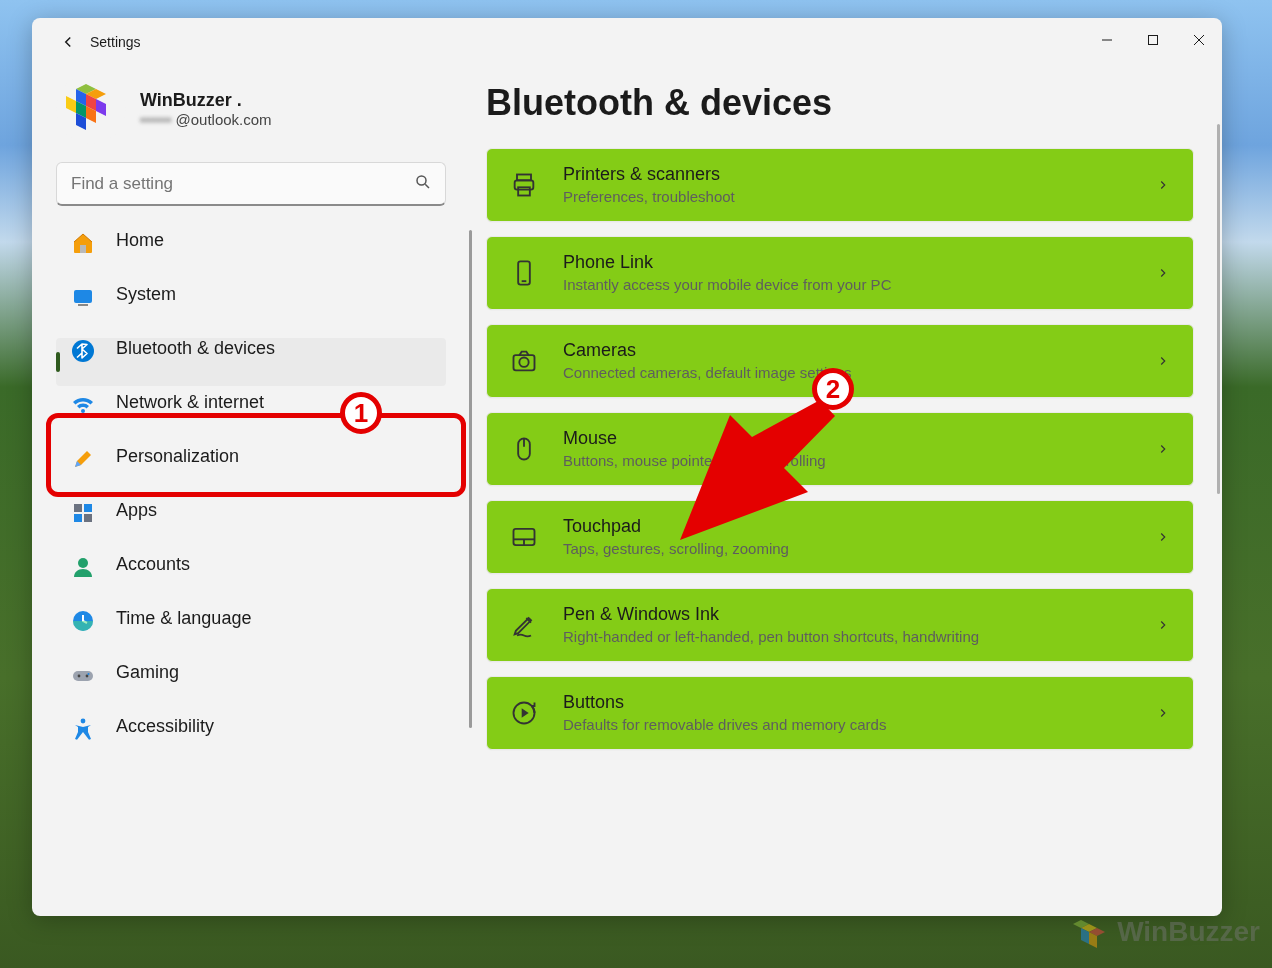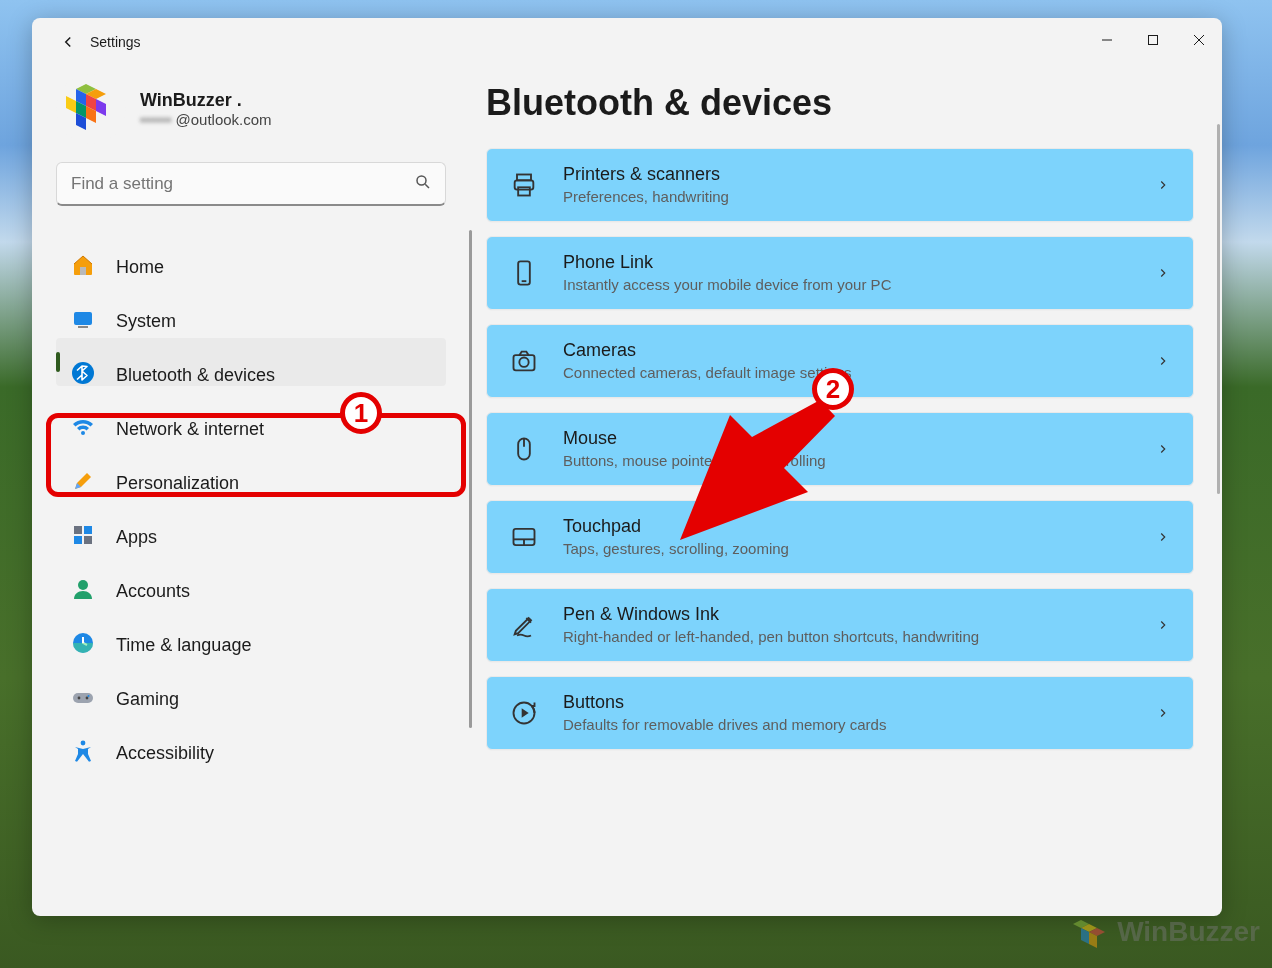--- a/index.html
+++ b/index.html
@@ -141,21 +141,21 @@
     position:absolute;
     right:-26px;
     top:0;
     width:3px;
     height:498px;
     background:#9a9a9a;
     border-radius:2px;
   }
   .nav-item {
     display: flex;
-    align-items: flex-end;
+    align-items: flex-start;
     gap: 20px;
     height: 48px;
     padding: 0 14px;
     border-radius: 4px;
     font-size: 18px;
     color: #1b1b1b;
     position: relative;
     cursor: default;
   }
   .nav-item.active {
@@ -192,21 +192,21 @@
     font-weight: 600;
     color: #1b1b1b;
     margin: 16px 0 24px 0;
   }
   .cards {
     display: flex;
     flex-direction: column;
     gap: 14px;
   }
   .card {
-    background: #7dd3fc;
+    background: #84cc16;
     border: 1px solid #e9e9e9;
     border-radius: 6px;
     height: 72px;
     display: flex;
     align-items: center;
     padding: 0 20px 0 20px;
     gap: 22px;
     box-shadow: 0 1px 1px rgba(0,0,0,.02);
   }
   .card-icon {
@@ -488,21 +488,21 @@
           <div class="card">
             <span class="card-icon">
               <svg width="28" height="28" viewBox="0 0 24 24" fill="none" stroke="#333" stroke-width="1.6">
                   <rect x="6" y="3" width="12" height="5"></rect>
                   <rect x="4" y="8" width="16" height="8" rx="2"></rect>
                   <rect x="7" y="14" width="10" height="7"></rect>
                 </svg>
             </span>
             <span class="card-body">
               <span class="card-title">Printers &amp; scanners</span>
-              <span class="card-sub">Preferences, handwriting</span>
+              <span class="card-sub">Preferences, troubleshoot</span>
             </span>
             <span class="card-chevron">
                 <svg width="14" height="14" viewBox="0 0 24 24" fill="none" stroke="#333" stroke-width="2">
                   <path d="M9 6l6 6-6 6"></path>
                 </svg>
               </span>
           </div>
 
           <div class="card">
             <span class="card-icon">

